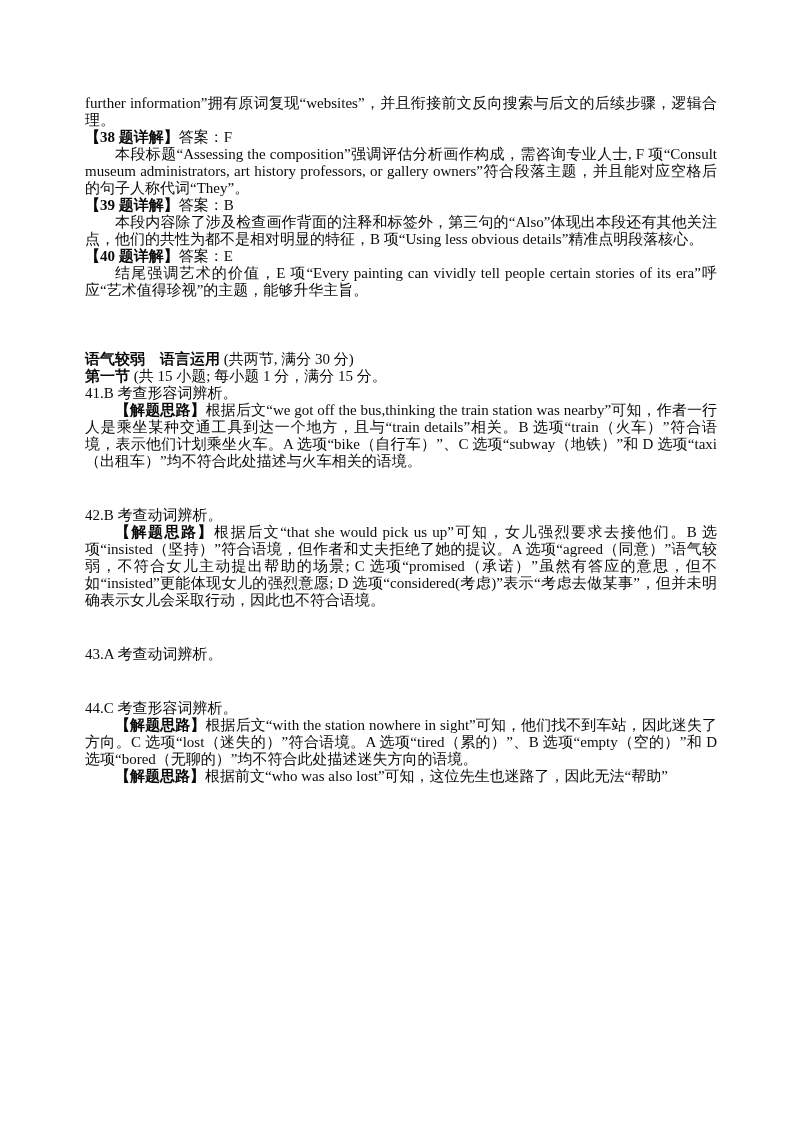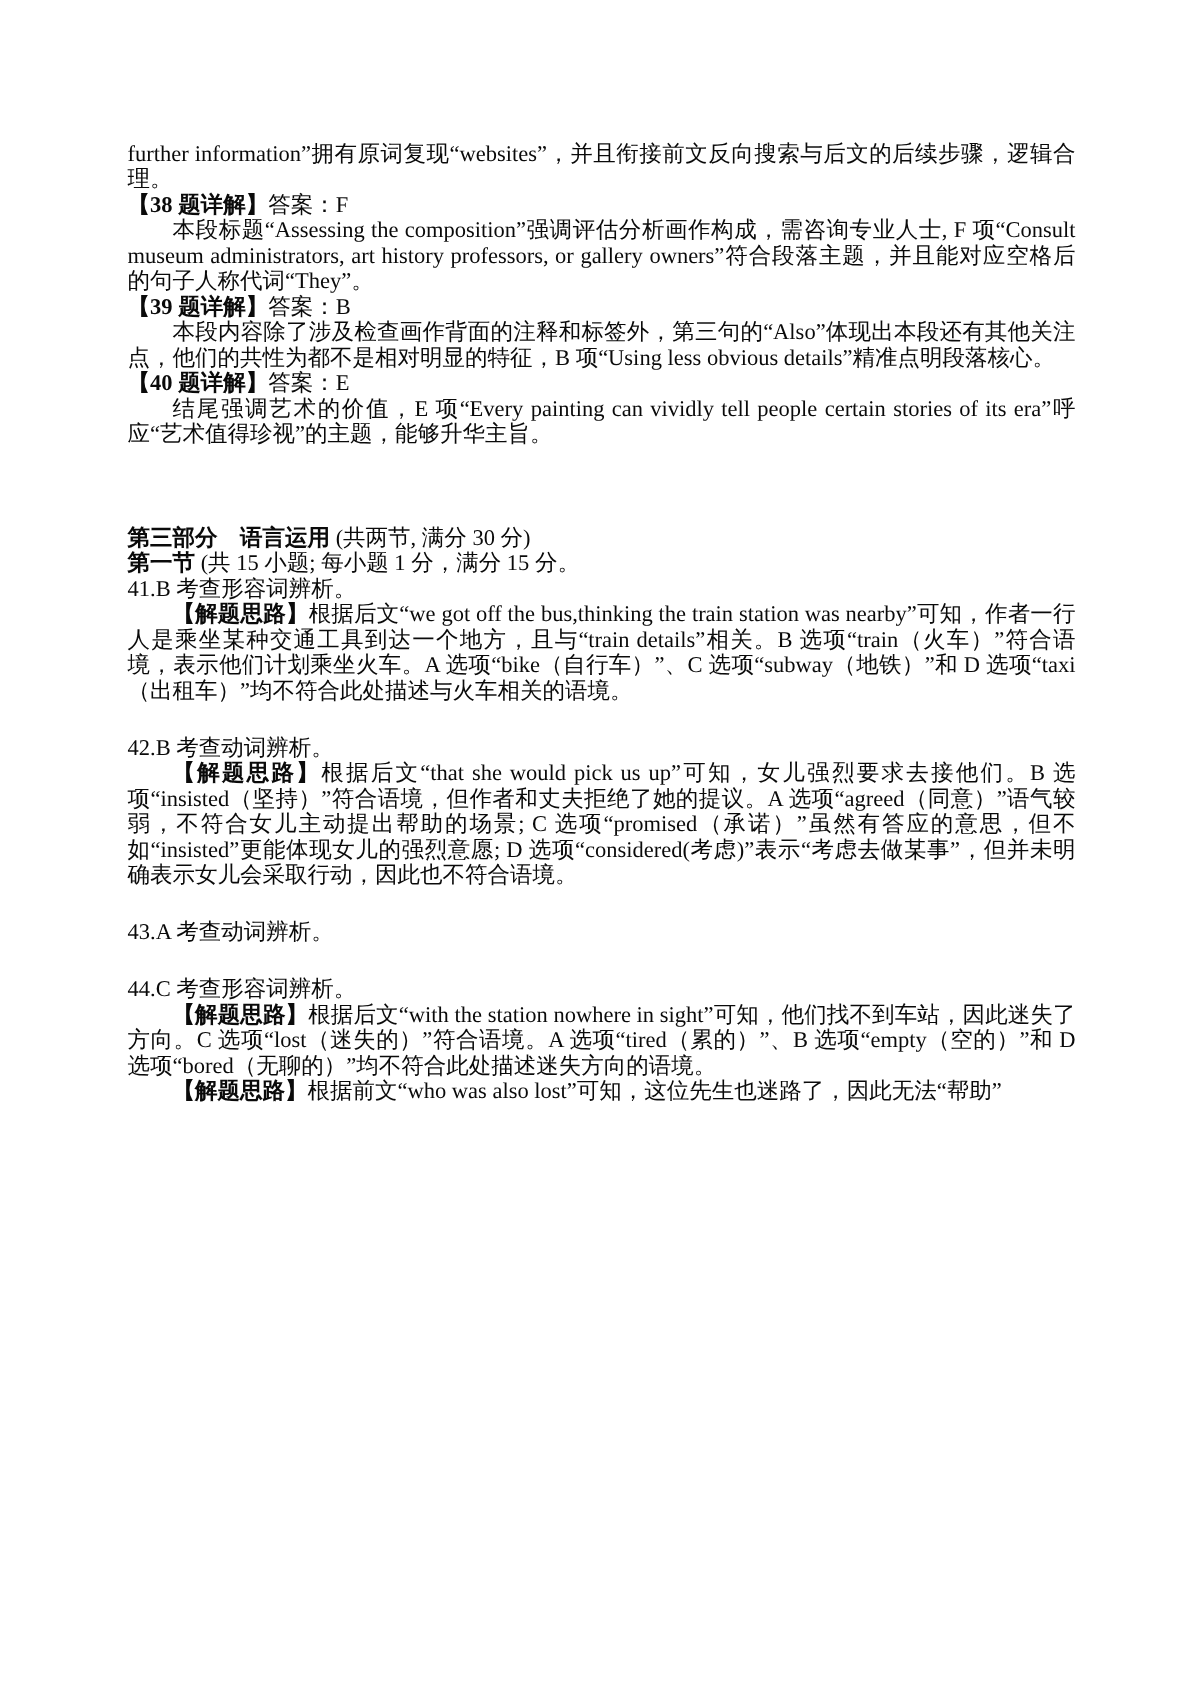--- a/index.html
+++ b/index.html
@@ -32,41 +32,41 @@
   .indent {
     text-indent: 2em;
   }
   .bold {
     font-weight: bold;
   }
   .section-gap {
     margin-top: 52px;
   }
   .question-gap {
-    margin-top: 21px;
+    margin-top: 37px;
   }
 </style>
 </head>
 <body>
 
 <div class="page">
   <div class="content">
 
     <p class="para">further information”拥有原词复现“websites”，并且衔接前文反向搜索与后文的后续步骤，逻辑合理。</p>
 
     <p class="answer-line"><span class="bold">【38 题详解】</span><span>答案：F</span></p>
     <p class="para indent">本段标题“Assessing the composition”强调评估分析画作构成，需咨询专业人士, F 项“Consult museum administrators, art history professors, or gallery owners”符合段落主题，并且能对应空格后的句子人称代词“They”。</p>
 
     <p class="answer-line"><span class="bold">【39 题详解】</span><span>答案：B</span></p>
     <p class="para indent">本段内容除了涉及检查画作背面的注释和标签外，第三句的“Also”体现出本段还有其他关注点，他们的共性为都不是相对明显的特征，B 项“Using less obvious details”精准点明段落核心。</p>
 
     <p class="answer-line"><span class="bold">【40 题详解】</span><span>答案：E</span></p>
     <p class="para indent">结尾强调艺术的价值，E 项“Every painting can vividly tell people certain stories of its era”呼应“艺术值得珍视”的主题，能够升华主旨。</p>
 
-    <p class="section-gap"><span class="bold">第三部分　语言运用</span><span> (共两节, 满分 30 分)</span></p>
+    <p class="section-gap"><span class="bold">语气较弱　语言运用</span><span> (共两节, 满分 30 分)</span></p>
     <p><span class="bold">第一节</span><span> (共 15 小题; 每小题 1 分，满分 15 分。</span></p>
 
     <p><span>41.B</span> <span>考查形容词辨析。</span></p>
     <p class="para indent"><span class="bold">【解题思路】</span><span>根据后文“we got off the bus,thinking the train station was nearby”可知，作者一行人是乘坐某种交通工具到达一个地方，且与“train details”相关。B 选项“train（火车）”符合语境，表示他们计划乘坐火车。A 选项“bike（自行车）”、C 选项“subway（地铁）”和 D 选项“taxi（出租车）”均不符合此处描述与火车相关的语境。</span></p>
 
     <p class="question-gap"><span>42.B</span> <span>考查动词辨析。</span></p>
     <p class="para indent"><span class="bold">【解题思路】</span><span>根据后文“that she would pick us up”可知，女儿强烈要求去接他们。B 选项“insisted（坚持）”符合语境，但作者和丈夫拒绝了她的提议。A 选项“agreed（同意）”语气较弱，不符合女儿主动提出帮助的场景; C 选项“promised（承诺）”虽然有答应的意思，但不如“insisted”更能体现女儿的强烈意愿; D 选项“considered(考虑)”表示“考虑去做某事”，但并未明确表示女儿会采取行动，因此也不符合语境。</span></p>
 
     <p class="question-gap"><span>43.A</span> <span>考查动词辨析。</span></p>
 

